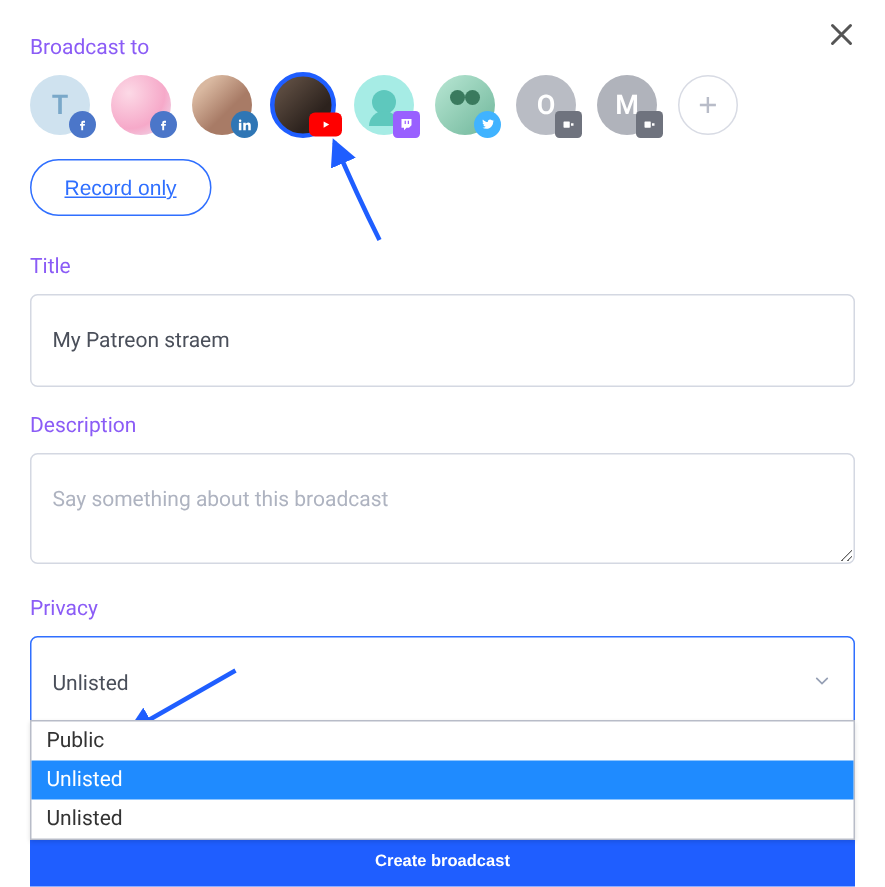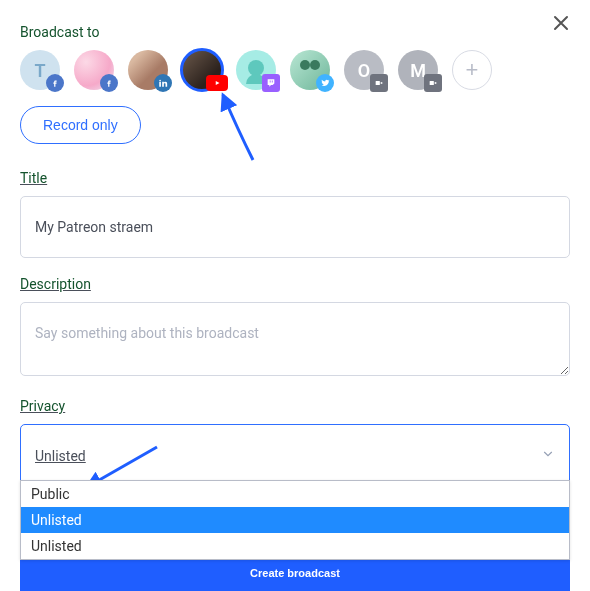--- a/index.html
+++ b/index.html
@@ -18,21 +18,21 @@
     right: 17px;
     width: 20px;
     height: 20px;
     cursor: pointer;
     color: #555;
   }
   .close-btn svg { width: 16px; height: 16px; }
   .content { padding: 24px 20px 20px 20px; }
   .label {
     font-size: 14px;
-    color: #14532d;
+    color: #8b5cf6;
     margin-bottom: 10px;
   }
   .channels {
     display: flex;
     align-items: center;
     gap: 14px;
     margin-bottom: 16px;
   }
   .avatar {
     width: 40px;
@@ -78,22 +78,23 @@
   }
   .record-only {
     border: 1px solid #2f6fff;
     color: #2f6fff;
     background: #fff;
     padding: 10px 22px;
     border-radius: 22px;
     font-size: 14px;
     cursor: pointer;
     margin-bottom: 26px;
-  }
-  .field-group { margin-bottom: 18px; text-decoration: underline; }
+    text-decoration: underline;
+  }
+  .field-group { margin-bottom: 18px; }
   .text-input, .textarea, .select-display {
     width: 100%;
     border: 1px solid #d4d8e2;
     border-radius: 5px;
     padding: 22px 14px;
     font-size: 14px;
     color: #4a4f5a;
     font-family: inherit;
     background:#fff;
   }

